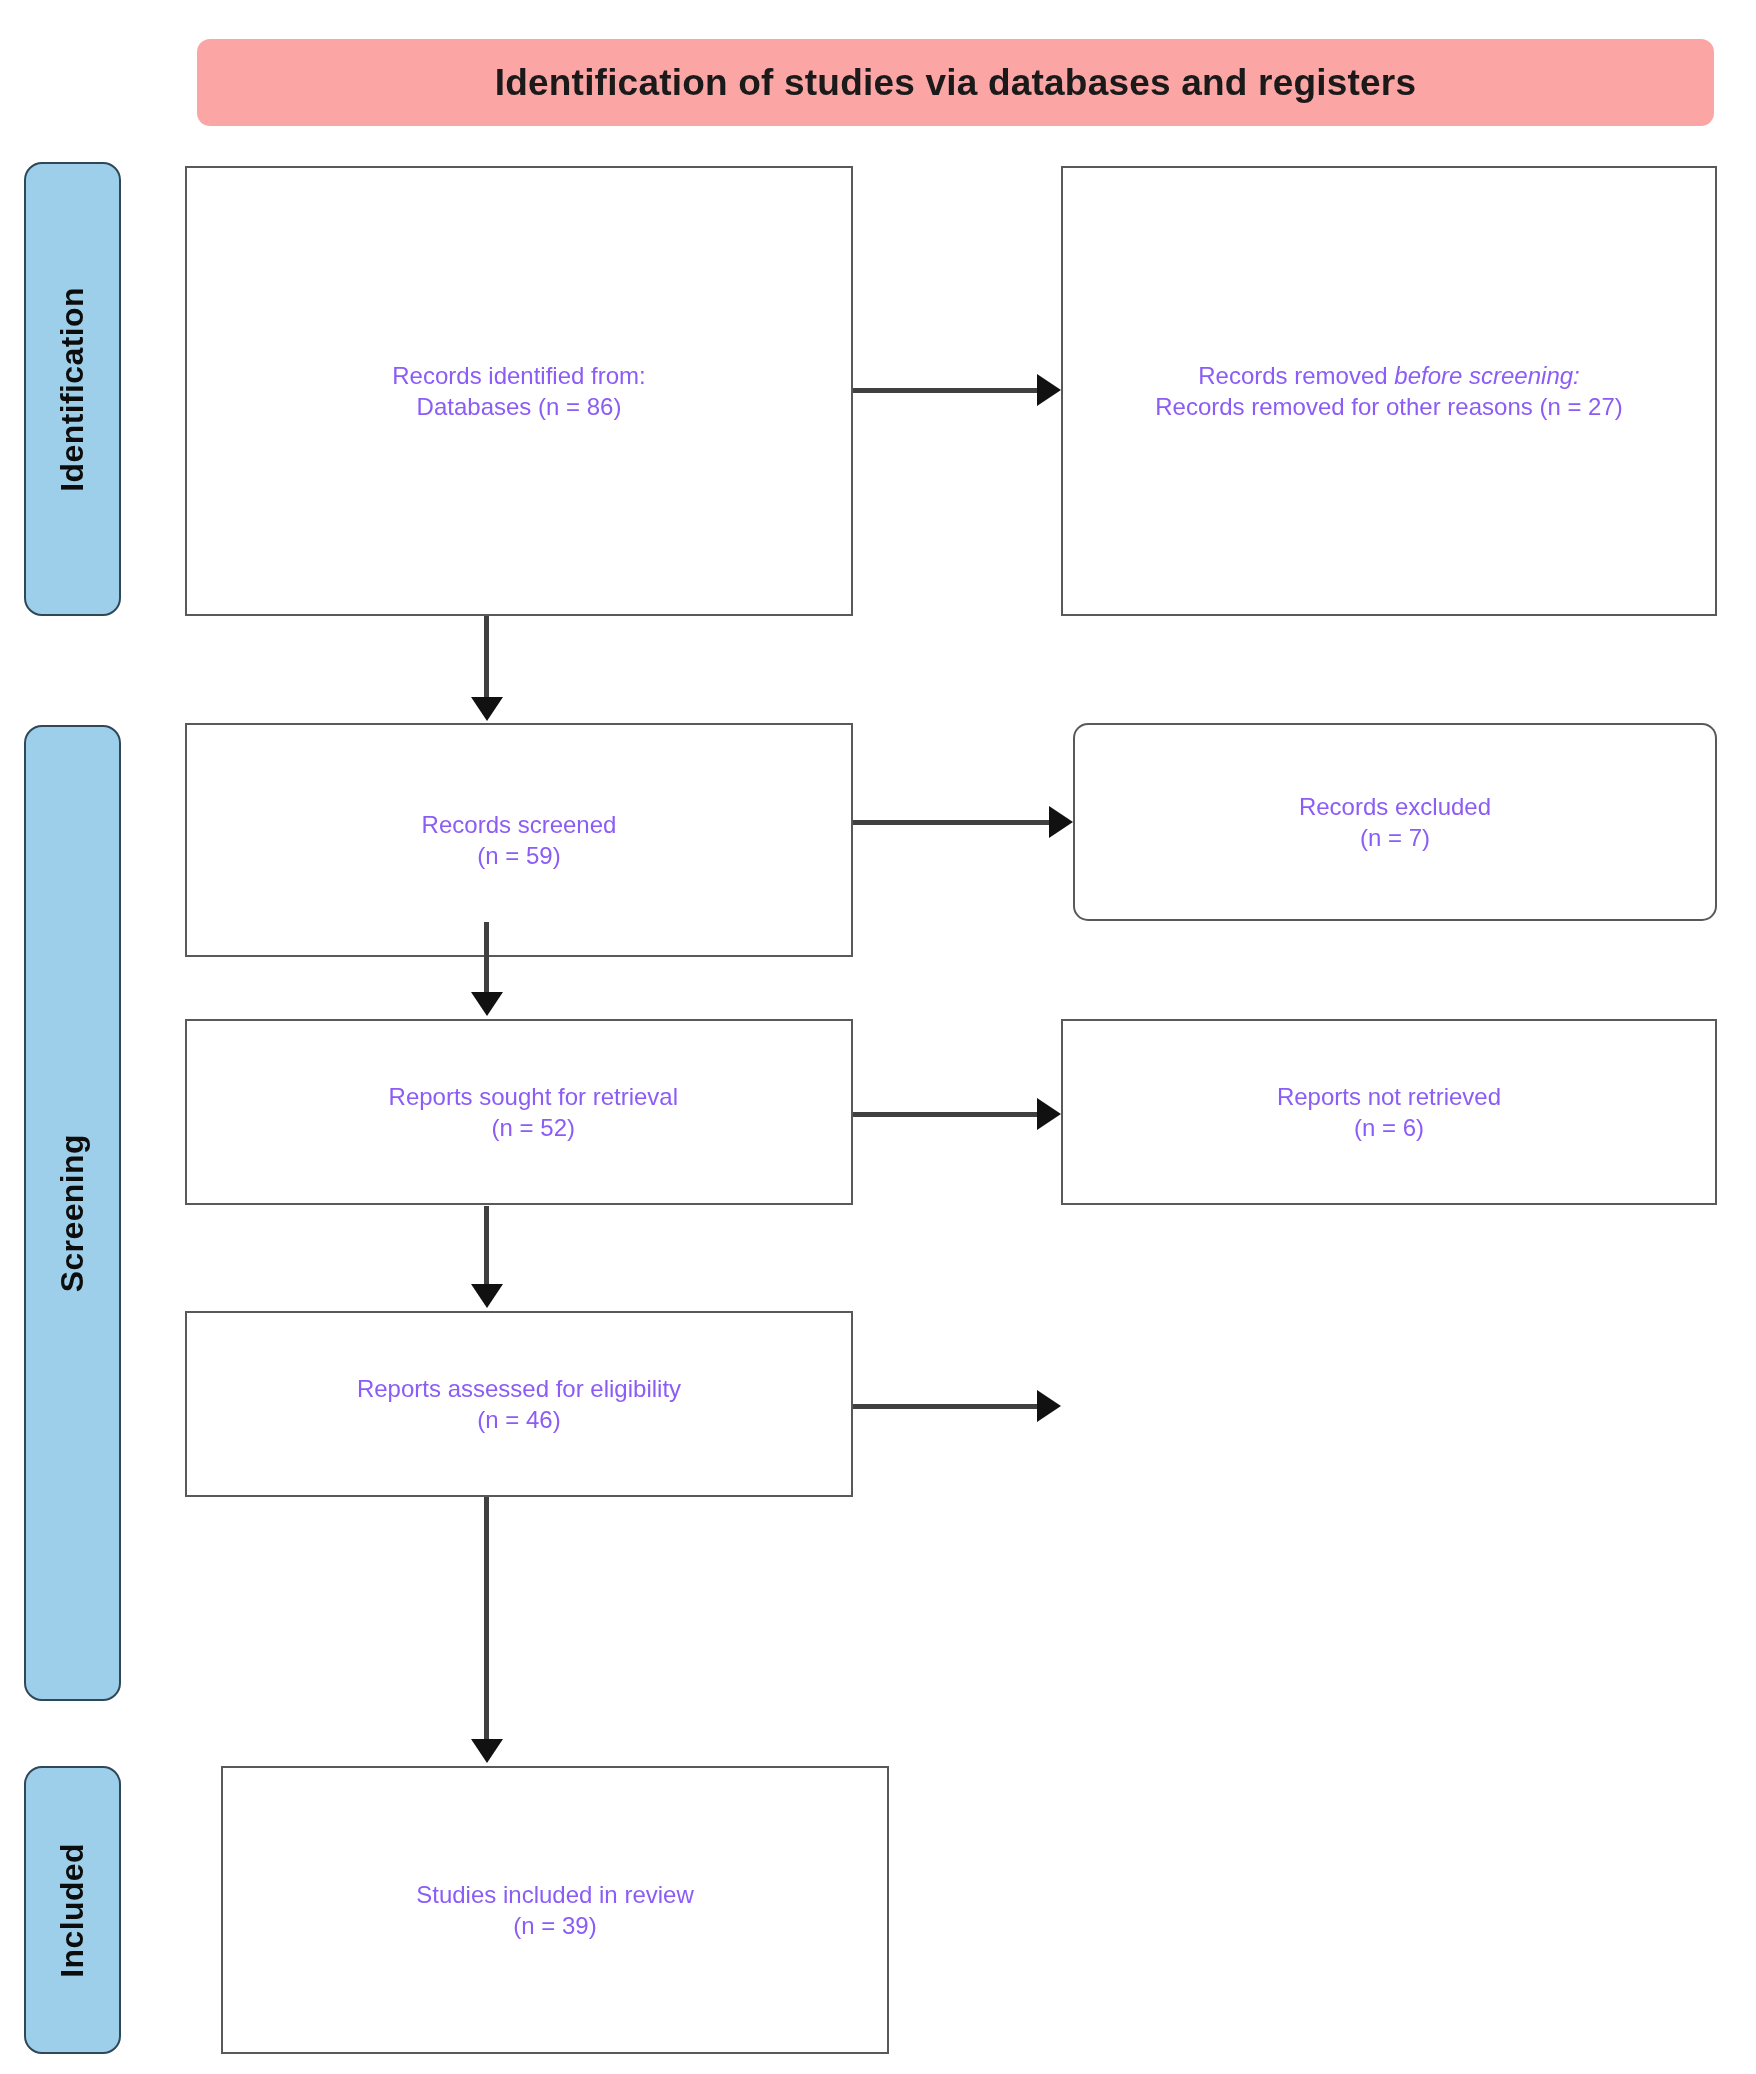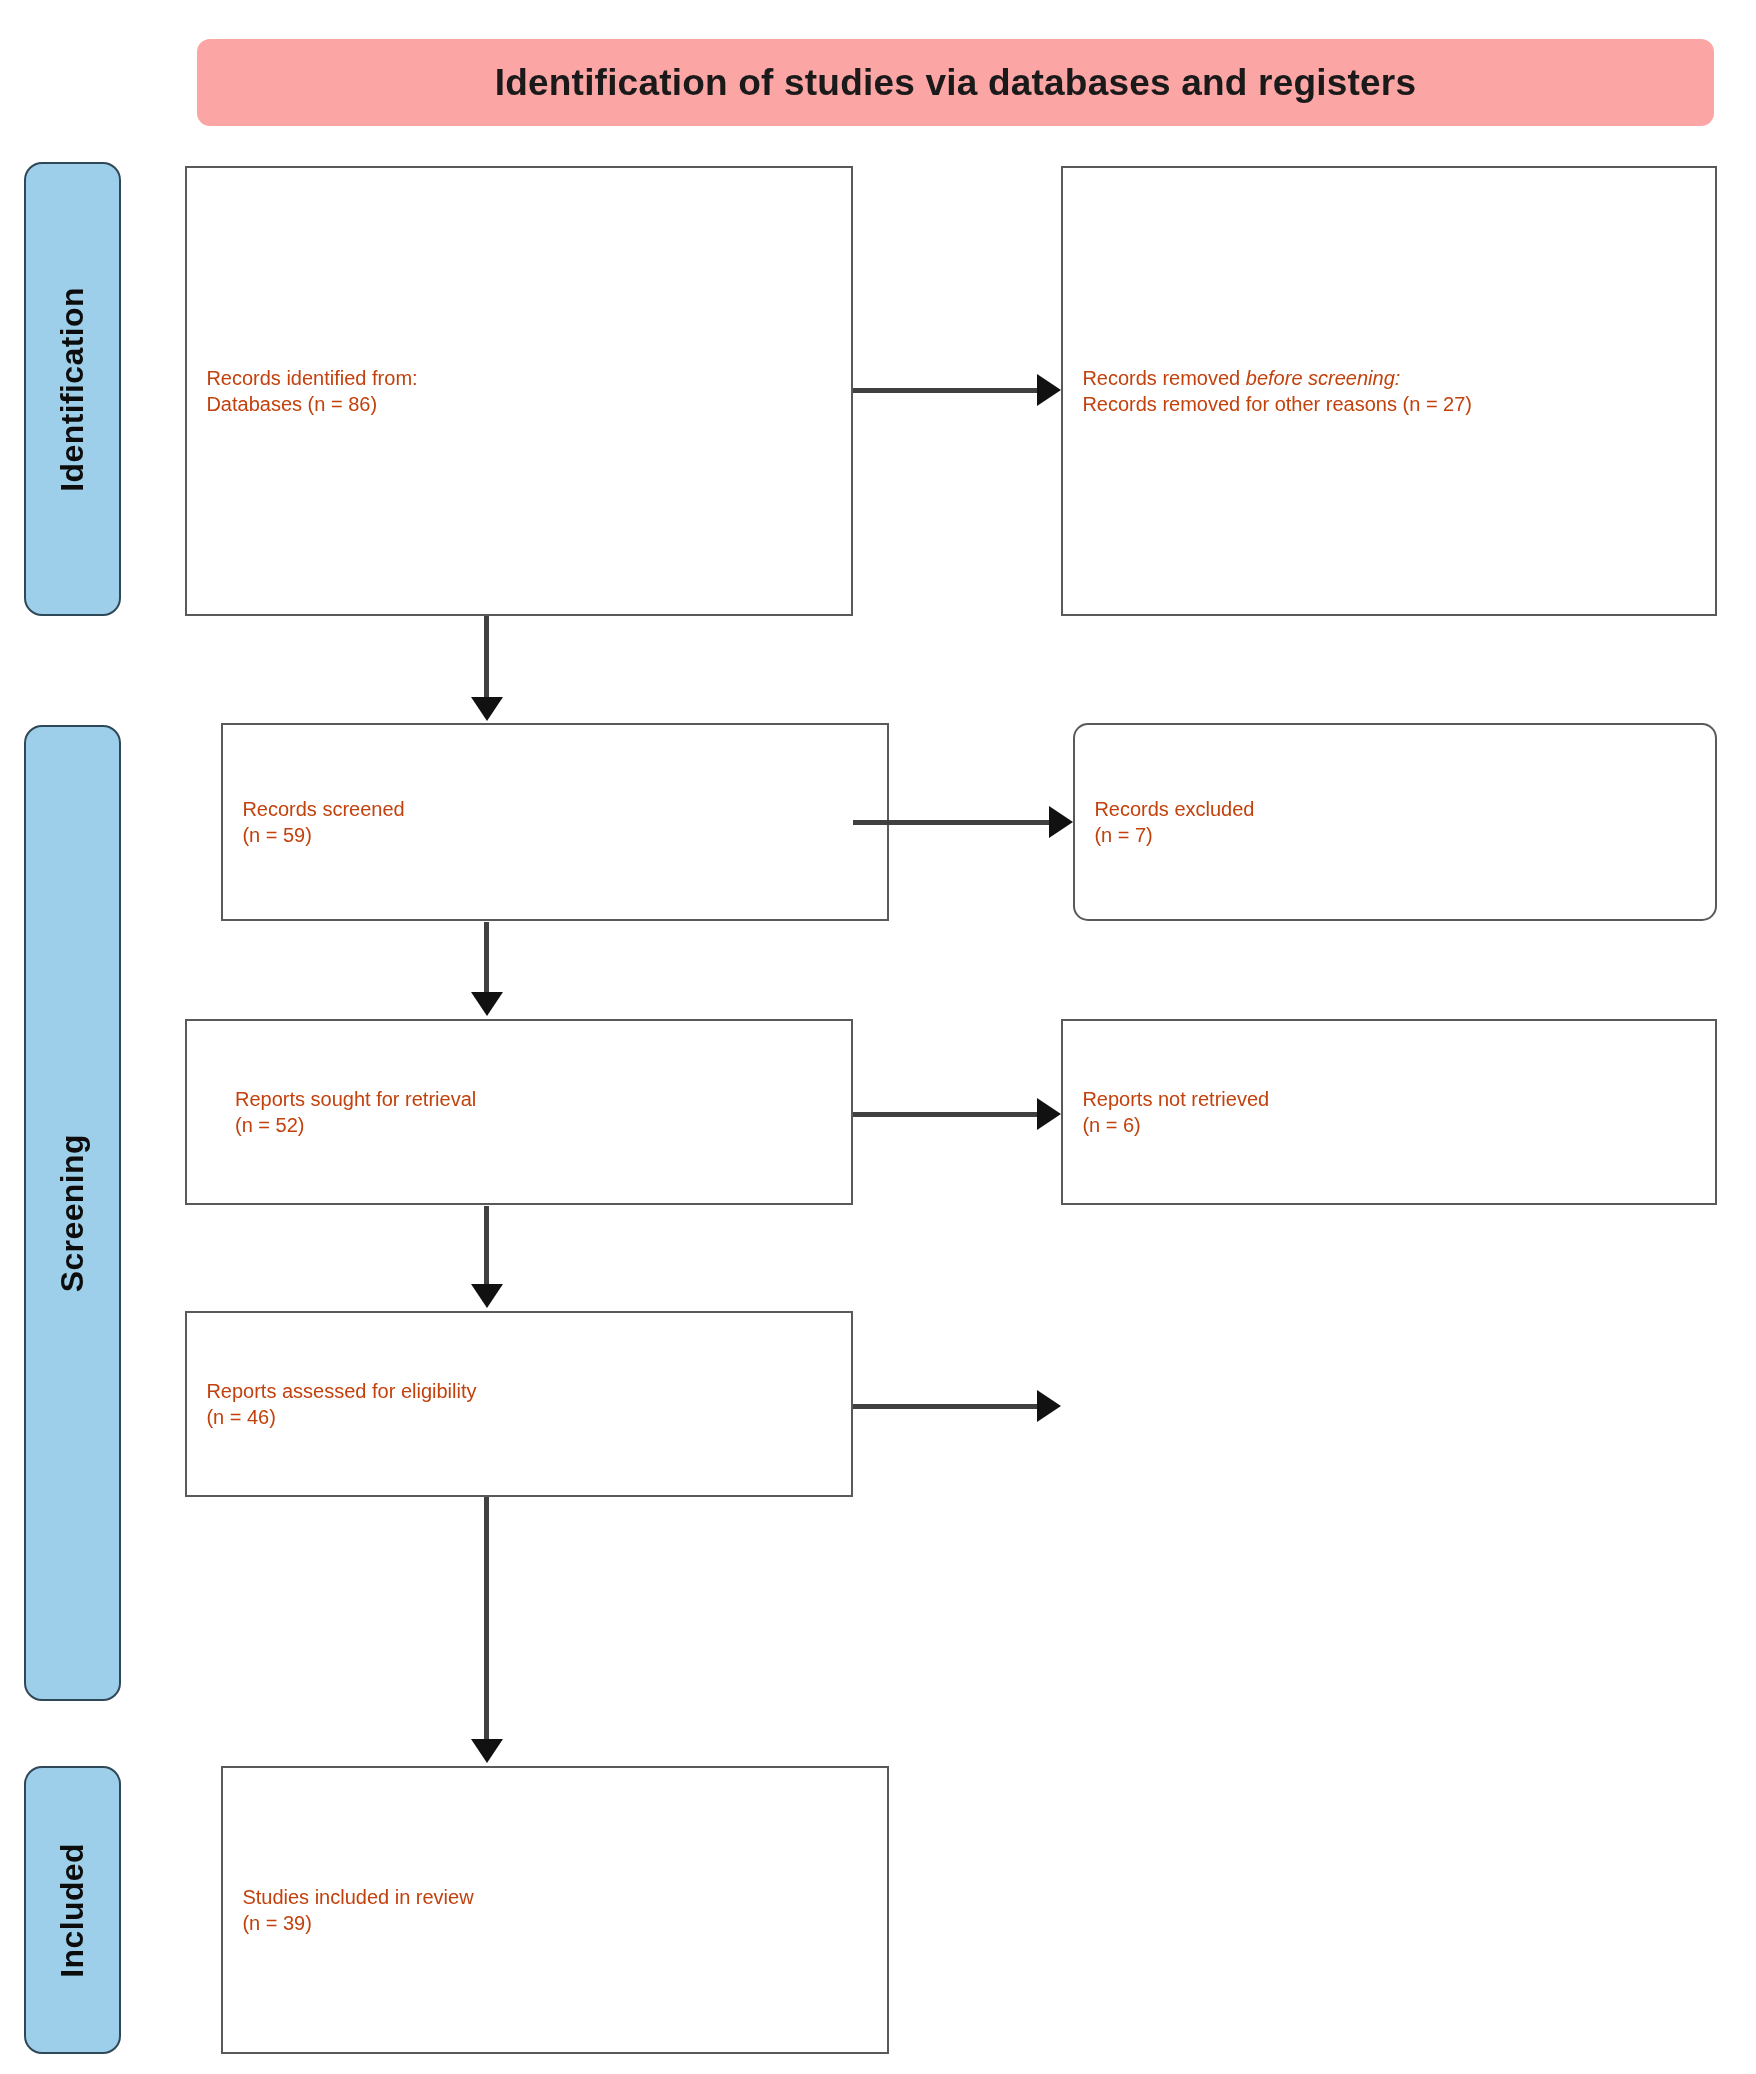--- a/index.html
+++ b/index.html
@@ -66,33 +66,34 @@
   .box {
     position: absolute;
     background: #ffffff;
     border: 2.4px solid #595959;
     padding: 0 19.4px;
     display: flex;
     flex-direction: column;
     justify-content: center;
   }
   .box-text {
-    font-size: 20px;
+    font-size: 24px;
     line-height: 1.30;
-    color: #c2410c;
+    color: #8b5cf6;
     white-space: pre-line;
+    text-align: center;
   }
   .box-text .it { font-style: italic; }
 
   
   #box-identified     { left: 185px;  top: 166px;  width: 668px;  height: 450px; }
   #box-removed-before { left: 1061px; top: 166px;  width: 656px;  height: 450px; }
 
   
-  #box-screened       { left: 185px;  top: 723px;  width: 668px;  height: 198px; margin-left: 36px; }
+  #box-screened       { left: 185px;  top: 723px;  width: 668px;  height: 234px; }
   #box-excluded       { left: 1073px; top: 723px;  width: 644px;  height: 198px; border-radius: 15px; }
 
   
   #box-sought         { left: 185px;  top: 1019px; width: 668px;  height: 186px; padding-left: 48px; }
   #box-not-retrieved  { left: 1061px; top: 1019px; width: 656px;  height: 186px; }
 
   
   #box-assessed       { left: 185px;  top: 1311px; width: 668px;  height: 186px; }
   #box-reports-excl   { left: 1061px; top: 1311px; width: 656px;  height: 425px; }
 

